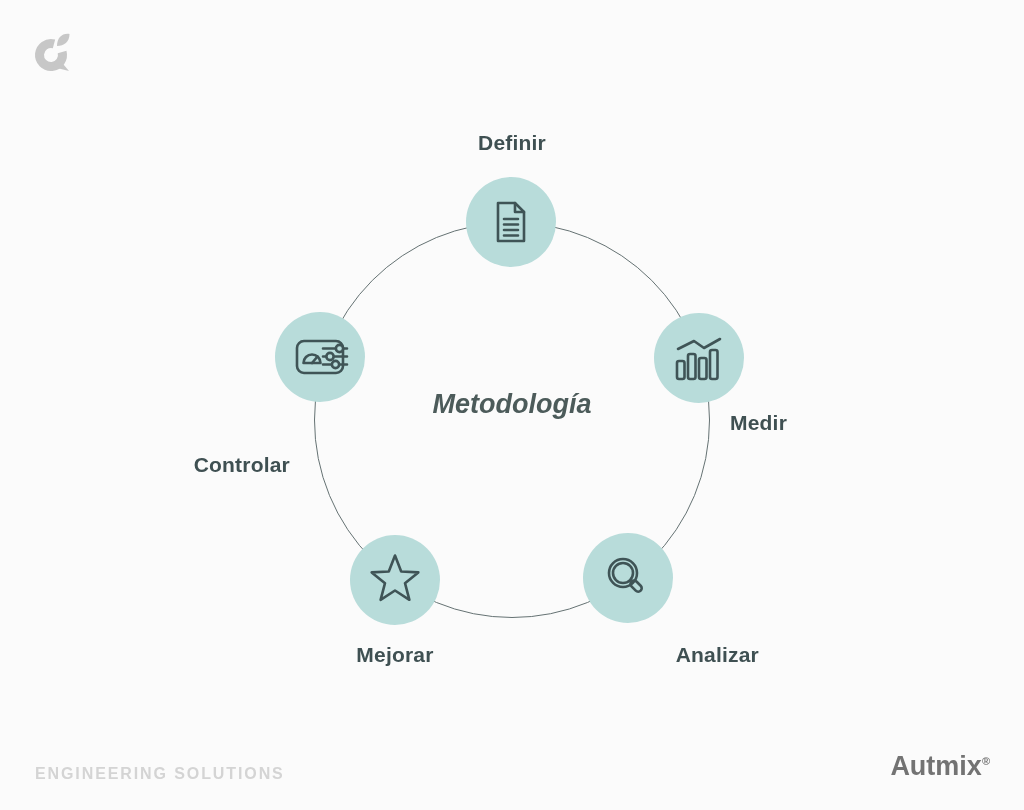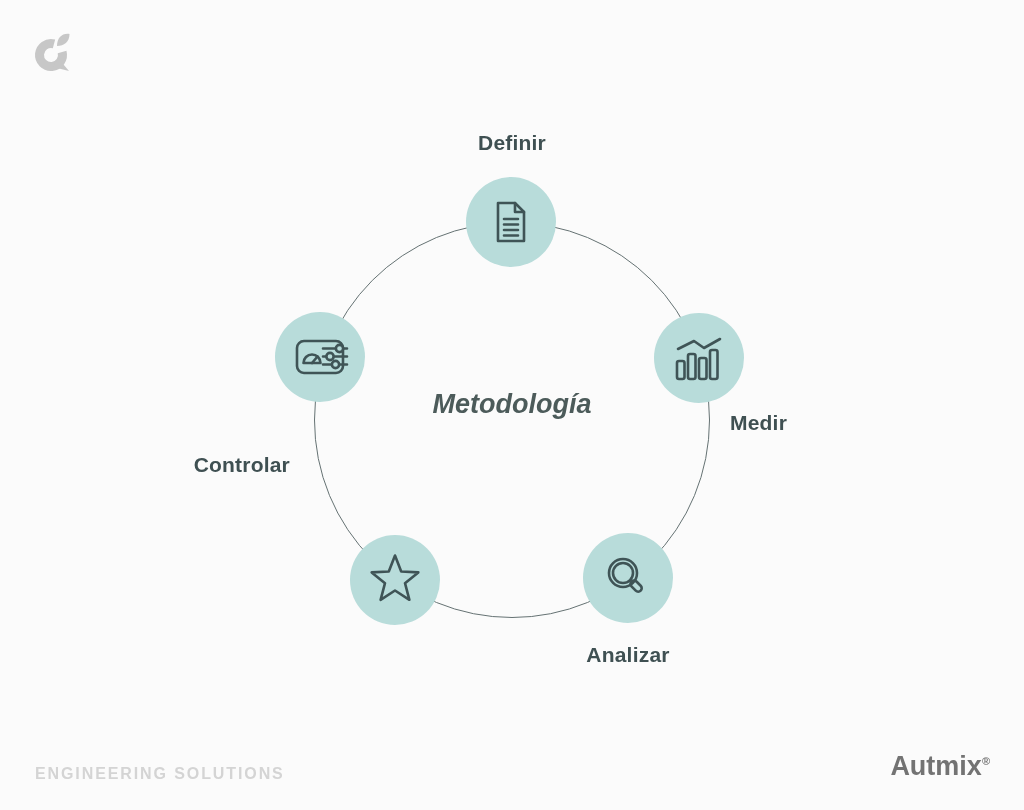--- a/index.html
+++ b/index.html
@@ -42,21 +42,21 @@
   
   .label {
     position: absolute;
     font-size: 21px;
     font-weight: bold;
     color: #3f5052;
     letter-spacing: 0.2px;
   }
   .label-definir   { left: 412px; top: 131px; width: 200px; text-align: center; }
   .label-medir     { left: 730px; top: 411px; }
-  .label-analizar  { left: 528px; top: 643px; width: 200px; text-align: center; }
+  .label-analizar  { left: 559px; top: 643px; width: 200px; text-align: right; }
   .label-mejorar   { left: 295px; top: 643px; width: 200px; text-align: center; }
   .label-controlar { left: 90px;  top: 411px; width: 200px; text-align: right; margin-top: 42px; }
 
   
   .center-title {
     position: absolute;
     left: 362px; top: 388px; width: 300px;
     text-align: center;
     font-style: italic;
     font-weight: bold;
@@ -143,20 +143,21 @@
         <circle cx="19.5" cy="-8.5" r="3.6" fill="#b8dcda"></circle>
         <circle cx="10" cy="-0.5" r="3.6" fill="#b8dcda"></circle>
         <circle cx="15.5" cy="7.5" r="3.6" fill="#b8dcda"></circle>
       </g>
     </svg>
   </div>
 
   <div class="label label-definir">Definir</div>
   <div class="label label-medir">Medir</div>
   <div class="label label-analizar">Analizar</div>
+  <div class="label label-mejorar">Mejorar</div>
   <div class="label label-controlar">Controlar</div>
 
   <div class="center-title">
     <div>Metodología</div>
   </div>
 
   <div class="footer-left">ENGINEERING SOLUTIONS</div>
   <div class="footer-right"><span>Autmix</span><sup>®</sup></div>
 
 </div>

